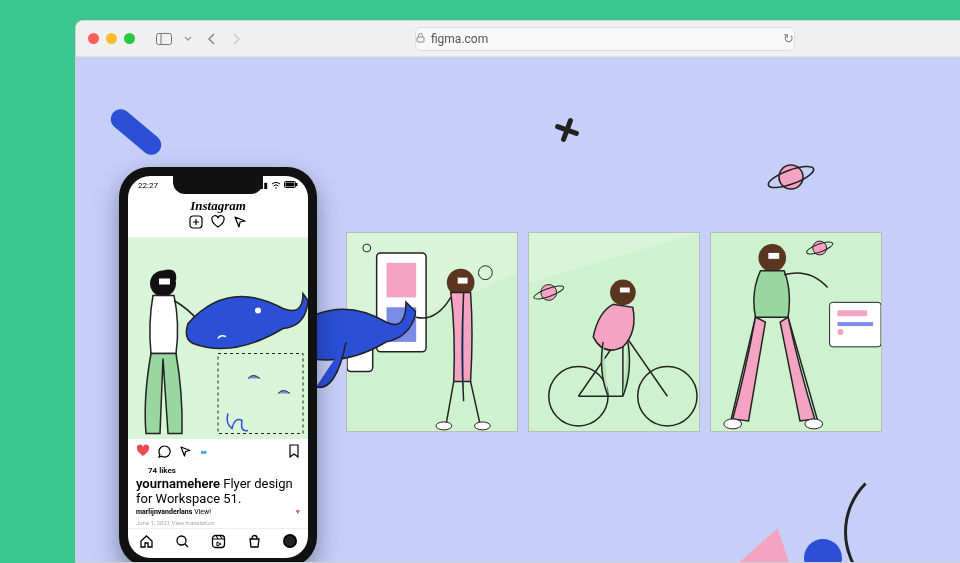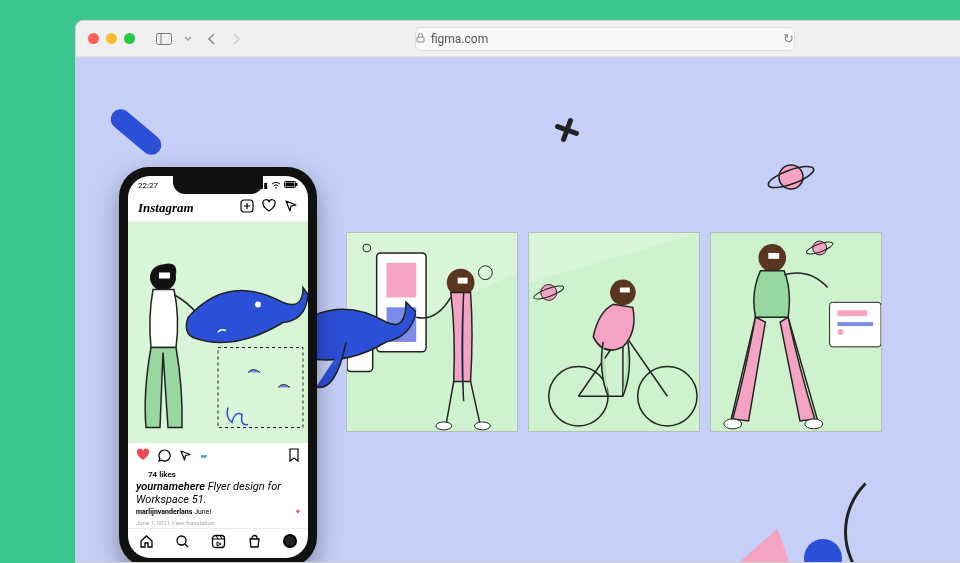--- a/index.html
+++ b/index.html
@@ -25,33 +25,33 @@
   .deco-tri { position: absolute; left: 630px; top: 470px; width: 0; height: 0; border-left: 60px solid transparent; border-right: 60px solid transparent; border-bottom: 90px solid #f4a3c2; transform: rotate(15deg); }
   .deco-arc { position: absolute; right: 10px; bottom: -40px; width: 140px; height: 140px; border: 3px solid #222; border-radius: 50%; border-top-color: transparent; border-right-color: transparent; }
   .frames { position: absolute; left: 270px; top: 175px; display: flex; gap: 10px; }
   .frame { width: 172px; height: 200px; background: #d8f5d8; border: 1px solid #bbb; position: relative; overflow: hidden; }
   .frame svg { width:100%; height:100%; }
   .phone { position: absolute; left: 43px; top: 110px; width: 198px; height: 400px; background: #111; border-radius: 30px; padding: 9px; box-shadow: 0 10px 25px rgba(0,0,0,0.35); }
   .phone-screen { width: 100%; height: 100%; background: #fff; border-radius: 22px; overflow: hidden; display: flex; flex-direction: column; position: relative; }
   .notch { position: absolute; top: 0; left: 50%; transform: translateX(-50%); width: 90px; height: 18px; background: #111; border-radius: 0 0 12px 12px; z-index: 5; }
   .status-bar { font-size: 8px; display: flex; justify-content: space-between; padding: 4px 10px 3px; color: #000; height: 18px; align-items: center; }
   .status-right { display:flex; gap:3px; align-items:center; }
-  .ig-header { display: flex; justify-content: space-between; align-items: center; padding: 4px 10px; border-bottom: 1px solid #eee; }
+  .ig-header { display: flex; justify-content: space-between; align-items: center; padding: 4px 10px; border-bottom: 1px solid #eee; flex-direction: column; }
   .ig-logo { font-family: cursive; font-size: 13px; font-style: italic; font-weight: 600; }
   .ig-header-icons { display: flex; gap: 8px; }
   .ig-post-header { display: flex; align-items: center; padding: 5px 8px; gap: 6px; }
   .ig-avatar { width: 16px; height: 16px; border-radius: 50%; background: #222; border: 1px solid #ccc; }
   .ig-username { font-size: 8px; font-weight: 600; }
   .ig-more { margin-left: auto; font-size: 10px; color: #555; letter-spacing: 1px; }
   .ig-image { flex: 1; background: #d8f5d8; position: relative; overflow: hidden; }
   .ig-actions { display: flex; padding: 5px 8px; gap: 8px; align-items: center; font-size: 11px; }
   .ig-heart { color: #ed4956; }
   .ig-bookmark { margin-left: auto; }
   .ig-likes { font-size: 8px; font-weight: 600; padding: 0 20px; }
-  .ig-caption { font-size: 11px; padding: 1px 8px; font-style: italic; }
+  .ig-caption { font-size: 13px; padding: 1px 8px; }
   .ig-caption b { font-weight: 600; }
   .ig-comment { font-size: 7px; padding: 1px 8px; display: flex; }
   .ig-comment-heart { margin-left: auto; color: #ed4956; font-size: 7px; }
   .ig-date { font-size: 6px; color: #aaa; padding: 2px 8px; }
   .ig-tabbar { display: flex; justify-content: space-around; border-top: 1px solid #eee; padding: 5px 0 6px; font-size: 12px; }
   .ig-tab-avatar { width:14px; height:14px; border-radius:50%; background:#222; border:2px solid #000; }
 </style>
 </head>
 <body>
 
@@ -246,21 +246,21 @@
                 <path d="M2 1h8v12l-4-3-4 3z" fill="none" stroke="#000" stroke-width="1.2"></path>
               </svg></span>
         </div>
         <div class="ig-likes">74 likes</div>
         <div class="ig-caption">
           <b>yournamehere</b>
           <span>Flyer design for Workspace 51.</span>
         </div>
         <div class="ig-comment">
           <span><b>marlijnvanderlans</b>
-          <span>June!</span></span>
+          <span>View!</span></span>
           <span class="ig-comment-heart">♥</span>
         </div>
         <div class="ig-date">
           <span>June 1, 2021</span>
           <span>View translation</span>
         </div>
         <div class="ig-tabbar">
           <span><svg width="15" height="15" viewBox="0 0 15 15">
                 <path d="M2 7l5.5-5L13 7v6H9V9H6v4H2z" fill="none" stroke="#000" stroke-width="1.3"></path>
               </svg></span>

